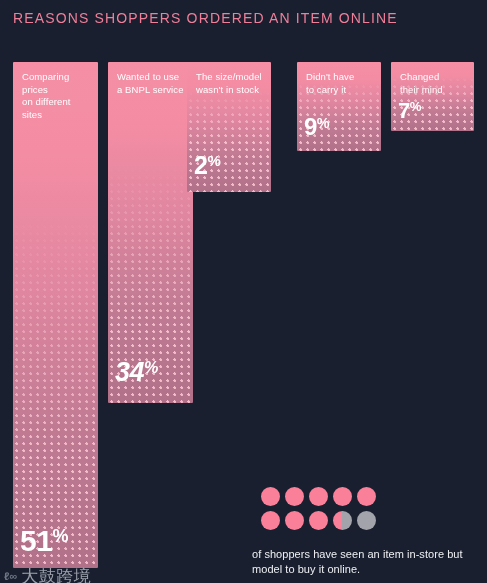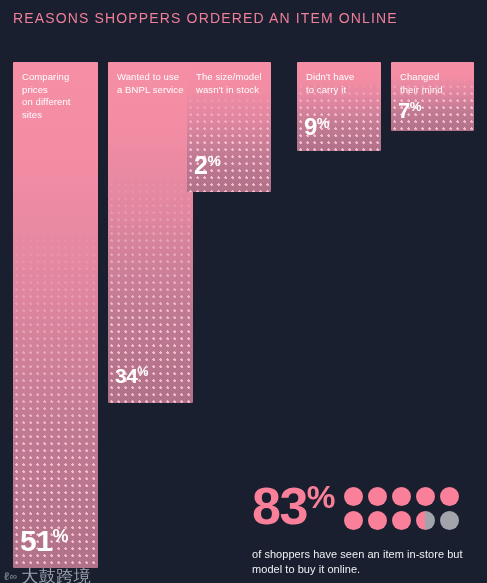--- a/index.html
+++ b/index.html
@@ -140,21 +140,21 @@
     border-radius: 50%;
     background: #fa809a;
   }
   .dot.empty {
     background: #a3a4ab;
   }
   .dot.half {
     background: linear-gradient(to right, #fa809a 0%, #fa809a 50%, #a3a4ab 50%, #a3a4ab 100%);
   }
   .stat-caption {
-    margin-top: 12px;
+    margin-top: 17px;
     color: #eef0f4;
     font-size: 11px;
     line-height: 15px;
     letter-spacing: 0.05px;
   }
 
   
   .watermark {
     position: absolute;
     left: 4px;
@@ -200,21 +200,21 @@
       </div>
     </div>
 
     <div class="bar" style="left:108px; top:62px; width:85px; height:341px;">
       <div class="bar-fill"></div>
       <div class="bar-dots"></div>
       <div class="bar-label">
         <div>Wanted to use</div>
         <div>a BNPL service</div>
       </div>
-      <div class="bar-value" style="bottom:17px; font-size:21px;">
+      <div class="bar-value" style="bottom:17px; font-size:27px;font-style:italic;">
         <span>34</span><span class="pct">%</span>
       </div>
     </div>
 
     <div class="bar short" style="left:187px; top:62px; width:84px; height:130px;">
       <div class="bar-fill"></div>
       <div class="bar-dots"></div>
       <div class="bar-label">
         <div>The size/model</div>
         <div>wasn't in stock</div>
@@ -245,21 +245,20 @@
       </div>
       <div class="bar-value" style="bottom:9px; font-size:22px;">
         <span>7</span><span class="pct">%</span>
       </div>
     </div>
 
   </div>
 
   <div class="stat-block">
     <div class="stat-row">
-      <div class="stat-number"><span>83</span><span class="pct">%</span></div>
       <div class="dot-grid">
         <div class="dot"></div>
         <div class="dot"></div>
         <div class="dot"></div>
         <div class="dot"></div>
         <div class="dot"></div>
         <div class="dot"></div>
         <div class="dot"></div>
         <div class="dot"></div>
         <div class="dot half"></div>

